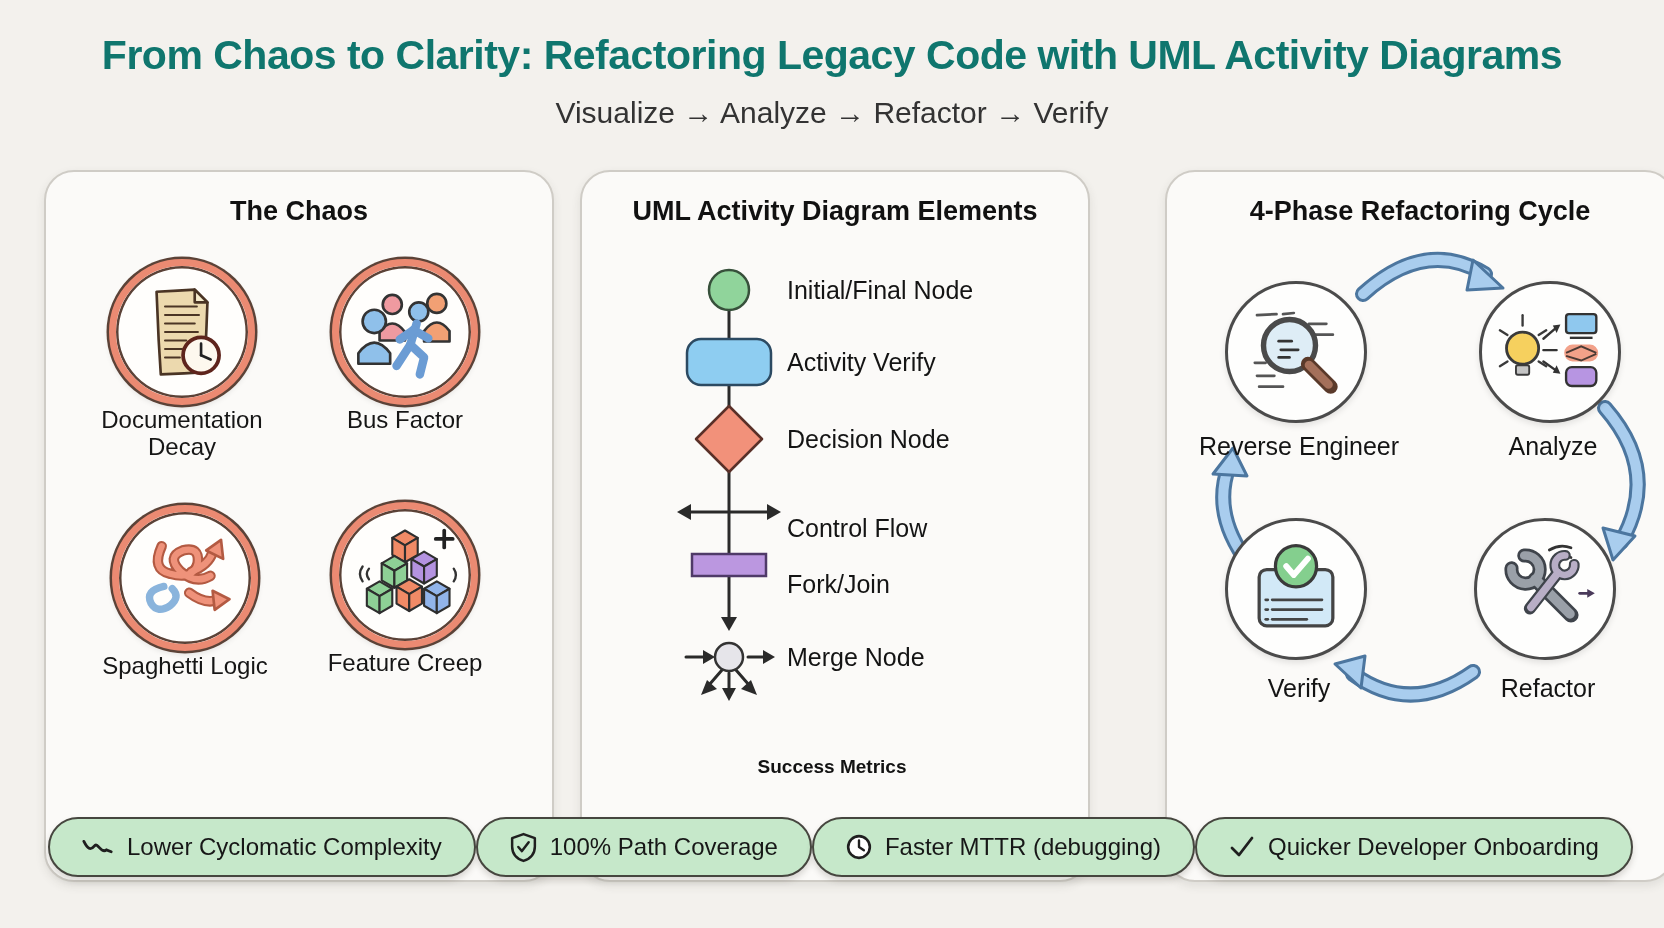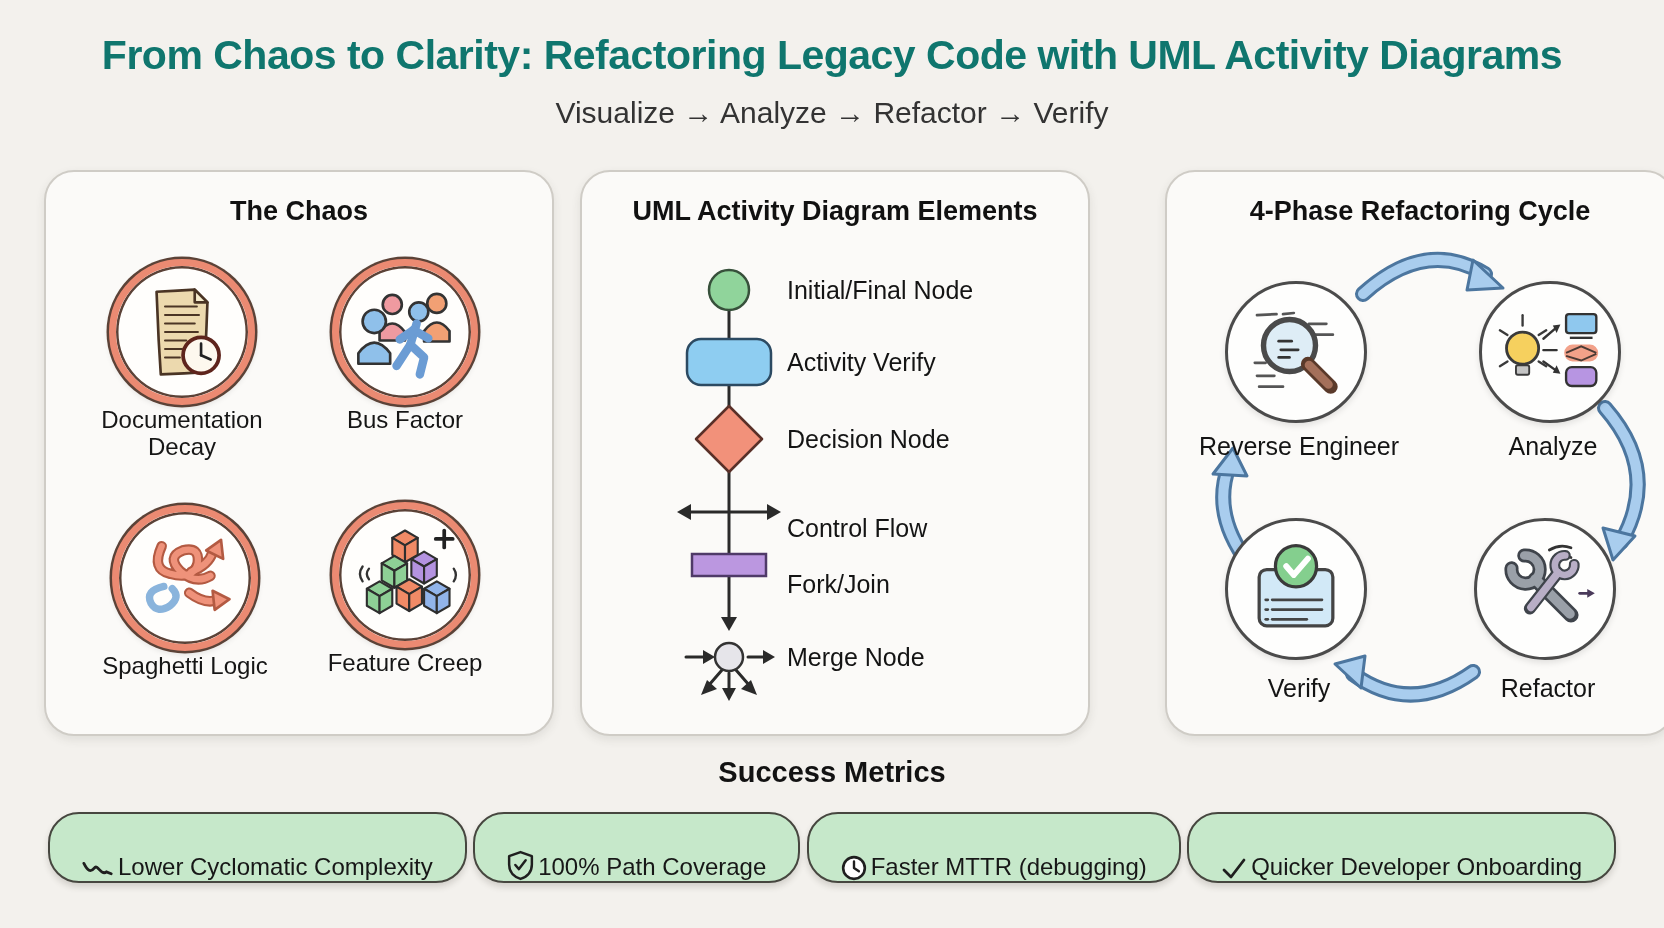--- a/index.html
+++ b/index.html
@@ -14,21 +14,21 @@
   .main-title {
     position:absolute; top:32px; left:0; width:100%;
     text-align:center; font-size:41px; font-weight:800;
     letter-spacing:-0.5px; color:#0f766e;
   }
   .subtitle {
     position:absolute; top:96px; left:0; width:100%;
     text-align:center; font-size:30px; font-weight:500; color:#333;
   }
   .panel {
-    position:absolute; top:170px; width:510px; height:566px;
+    position:absolute; top:170px; width:510px; height:712px;
     background:#fbfaf8;
     border:2px solid #cfccc6;
     border-radius:30px;
     box-shadow:0 4px 10px rgba(60,55,45,0.10);
   }
   #panel-chaos { left:44px; }
   #panel-uml   { left:580px; }
   #panel-cycle { left:1165px; }
   .panel-title {
     position:absolute; top:24px; left:0; width:100%;
@@ -63,28 +63,28 @@
     display:flex; align-items:center; justify-content:center;
   }
   .phase-circle svg { width:104px; height:104px; }
   .phase-label {
     position:absolute; width:240px; text-align:center;
     font-size:25px; color:#141414; white-space:nowrap;
   }
   
   .metrics-title {
     position:absolute; top:756px; left:0; width:100%;
-    text-align:center; font-size:29px; font-weight:700; color:#121212;
+    text-align:center; font-size:19px; font-weight:700; color:#121212;
   }
   .pill-row {
     position:absolute; top:817px; left:48px; width:1568px; height:60px;
     display:flex; justify-content:space-between; align-items:center;
   }
   .pill {
-    height:71px; display:inline-flex; align-items:flex-end; gap:4px;
+    height:60px; display:inline-flex; align-items:center; gap:13px;
     padding:0 32px;
     background:#c6e8ca;
     border:2.5px solid #46463f; border-radius:31px;
     box-shadow:0 4px 6px rgba(60,55,45,0.18);
     font-size:24px; font-weight:500; color:#171717; white-space:nowrap;
   }
   .pill svg { flex:none; }
 </style>
 </head>
 <body>

